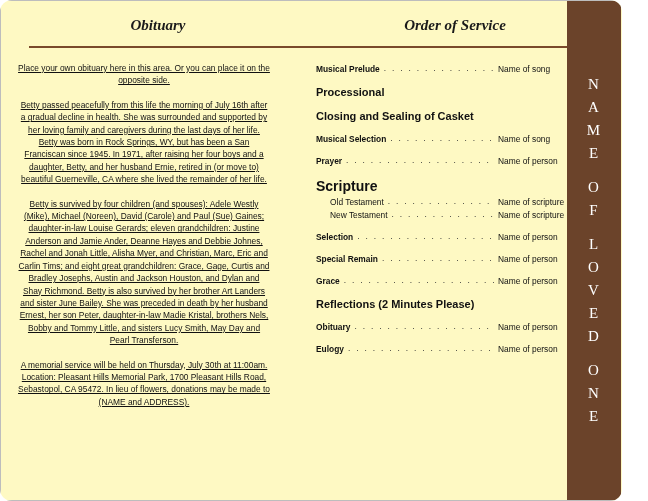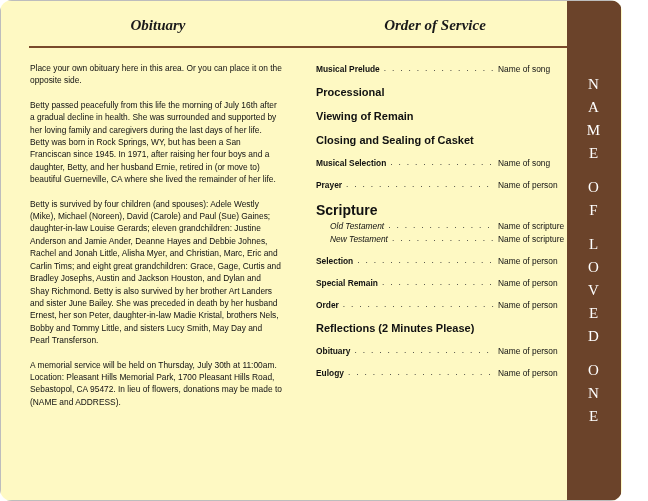--- a/index.html
+++ b/index.html
@@ -81,34 +81,35 @@
     font-weight: bold;
     font-size: 15px;
     color: #1a1a1a;
     text-align: center;
   }
   .title-obit {
     left: 28px;
     width: 258px;
   }
   .title-order {
-    left: 300px;
+    left: 320px;
     width: 268px;
   }
   
   .obit-col {
     position: absolute;
-    left: 30px;
+    left: 18px;
     top: 62px;
     width: 252px;
     font-family: "Liberation Sans", sans-serif;
     font-size: 8.4px;
     line-height: 12.4px;
     color: #111111;
-    text-align: left;
+    text-align: center;
+    text-decoration: underline;
   }
   .obit-col p {
     margin: 0 0 12px 0;
   }
   
   .order-col {
     position: absolute;
     left: 316px;
     top: 64px;
     width: 268px;
@@ -124,21 +125,20 @@
   .svc-label {
     font-size: 8.4px;
     font-weight: bold;
     color: #111111;
     white-space: nowrap;
     flex: 0 0 auto;
   }
   .svc-label.sub {
     font-weight: normal;
     padding-left: 14px;
-    font-style: italic;
   }
   .svc-dots {
     flex: 1 1 auto;
     margin: 0 4px;
     overflow: hidden;
     white-space: nowrap;
     font-size: 8.4px;
     color: #333333;
     letter-spacing: 1.8px;
     position: relative;
@@ -190,21 +190,20 @@
   <div class="order-col">
 
     <div class="svc-row">
       <span class="svc-label">Musical Prelude</span>
       <span class="svc-dots">. . . . . . . . . . . . . . . . . . . . . . . . . . . . . . . . . . . . . . . . . . . . . . .</span>
       <span class="svc-value">Name of song</span>
     </div>
 
     <div class="svc-single">Processional</div>
 
-    <div class="svc-single">Viewing of Remain</div>
 
     <div class="svc-single">Closing and Sealing of Casket</div>
 
     <div class="svc-row">
       <span class="svc-label">Musical Selection</span>
       <span class="svc-dots">. . . . . . . . . . . . . . . . . . . . . . . . . . . . . . . . . . . . . . . . . . . . . . .</span>
       <span class="svc-value">Name of song</span>
     </div>
 
     <div class="svc-row">
@@ -231,21 +230,21 @@
       <span class="svc-value">Name of person</span>
     </div>
 
     <div class="svc-row">
       <span class="svc-label">Special Remain</span>
       <span class="svc-dots">. . . . . . . . . . . . . . . . . . . . . . . . . . . . . . . . . . . . . . . . . . . . . . .</span>
       <span class="svc-value">Name of person</span>
     </div>
 
     <div class="svc-row">
-      <span class="svc-label">Order</span>
+      <span class="svc-label">Grace</span>
       <span class="svc-dots">. . . . . . . . . . . . . . . . . . . . . . . . . . . . . . . . . . . . . . . . . . . . . . .</span>
       <span class="svc-value">Name of person</span>
     </div>
 
     <div class="svc-single"><span>Reflections</span><span class="svc-note"> (2 Minutes Please)</span></div>
 
     <div class="svc-row">
       <span class="svc-label">Obituary</span>
       <span class="svc-dots">. . . . . . . . . . . . . . . . . . . . . . . . . . . . . . . . . . . . . . . . . . . . . . .</span>
       <span class="svc-value">Name of person</span>

